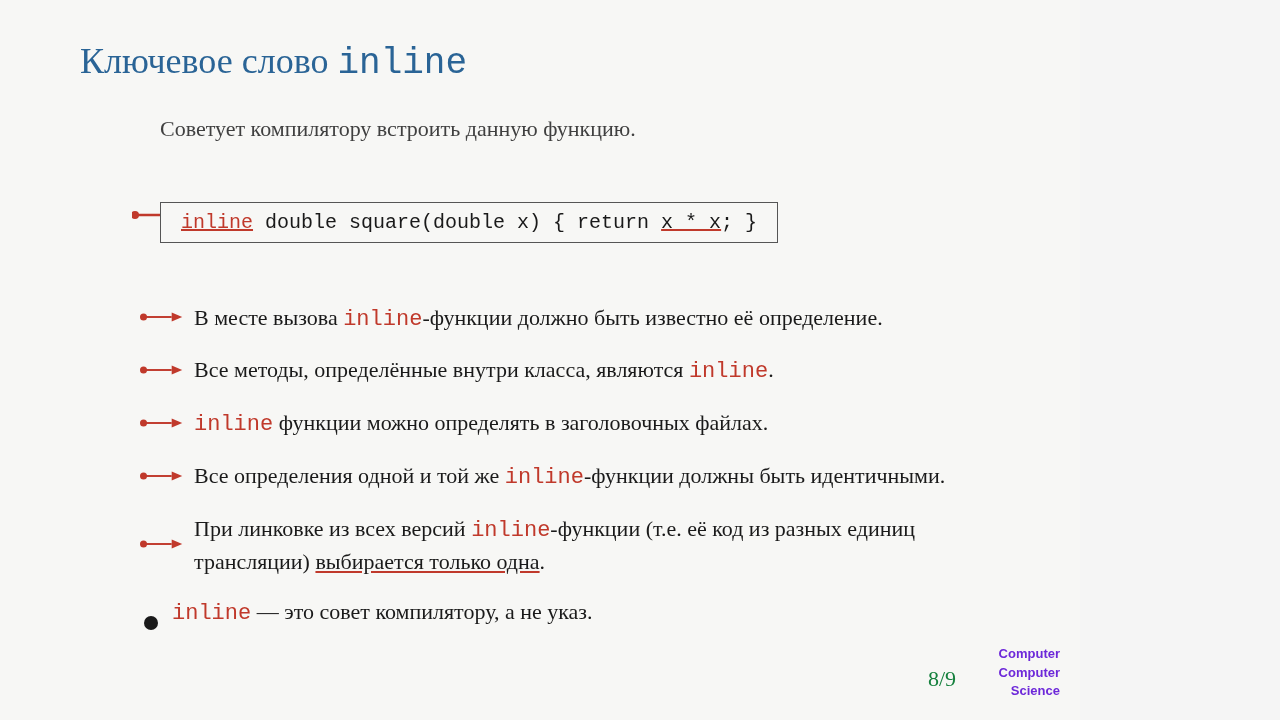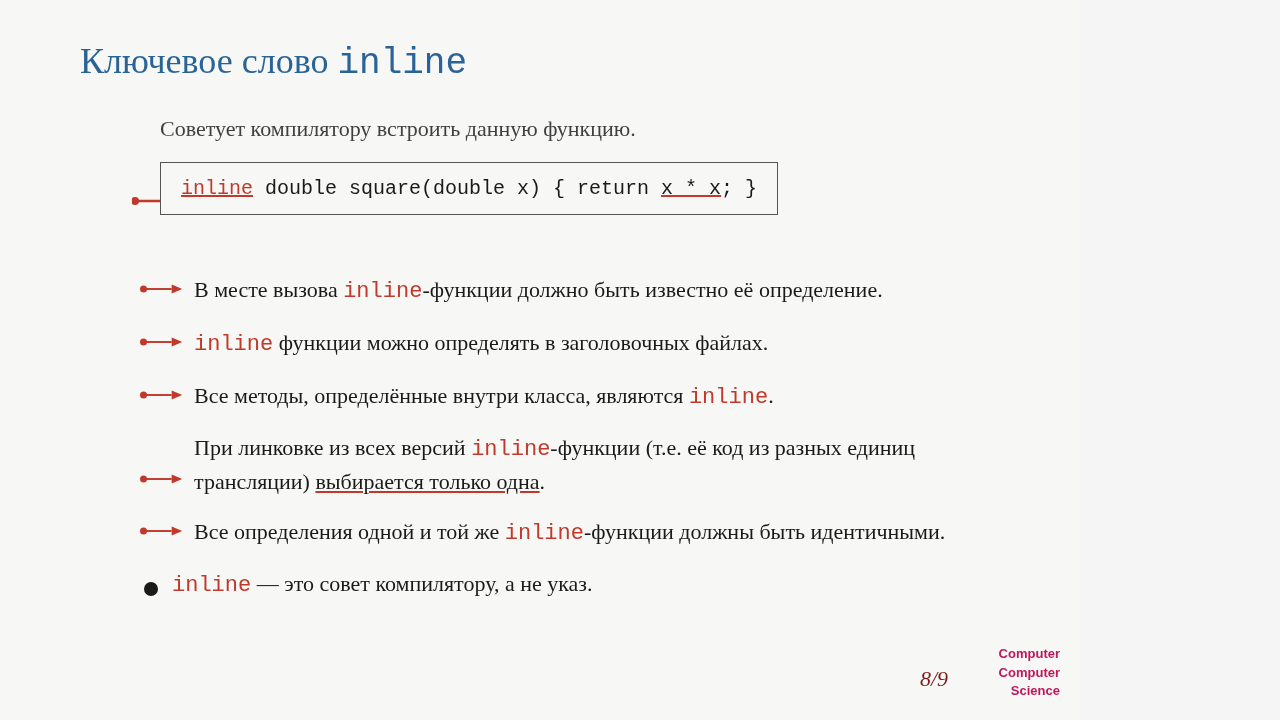--- a/index.html
+++ b/index.html
@@ -40,28 +40,29 @@
     .subtitle {
       font-size: 22px;
       margin-bottom: 20px;
       margin-left: 80px;
       color: #404040;
     }
 
     .code-block {
       border: 1.5px solid #555;
       background: #f7f7f5;
-      padding: 14px 20px;
+      padding: 8px 20px;
       font-family: 'Courier New', monospace;
       font-size: 20px;
       color: #1a1a1a;
       margin-bottom: 30px;
       margin-left: 60px;
       display: inline-block;
       position: relative;
+      margin-top: 40px;
     }
 
     .code-arrow {
       position: absolute;
       left: 32px;
       top: 50%;
       transform: translateY(-50%);
     }
 
     .code-wrapper {
@@ -88,21 +89,21 @@
       text-decoration-style: solid;
     }
 
     .bullet-list {
       list-style: none;
       margin-left: 60px;
     }
 
     .bullet-item {
       display: flex;
-      align-items: flex-end;
+      align-items: center;
       margin-bottom: 18px;
       font-size: 22px;
       line-height: 1.45;
     }
 
     .bullet-icon {
       flex-shrink: 0;
       width: 44px;
       margin-right: 10px;
       margin-top: 3px;
@@ -119,52 +120,51 @@
       height: 14px;
       background: #1a1a1a;
       border-radius: 50%;
       margin-right: 14px;
       margin-top: 7px;
       margin-left: 24px;
     }
 
     .sub-item {
       display: flex;
-      align-items: center;
+      align-items: flex-end;
       margin-bottom: 8px;
       font-size: 22px;
       line-height: 1.45;
       margin-left: 40px;
     }
 
     .page-number {
       position: absolute;
       bottom: 28px;
-      right: 132px;
-      font-size: 22px;
-      color: #7f1d1d;
+      right: 124px;
+      font-size: 22px;
+      color: #15803d;
       font-family: Georgia, serif;
-      font-style: italic;
     }
 
     .csc-logo {
       position: absolute;
       bottom: 20px;
       right: 20px;
       text-align: right;
       color: #8a8a8a;
       font-size: 12px;
       font-family: Arial, sans-serif;
       line-height: 1.4;
     }
 
     .csc-logo .csc-main {
       font-weight: bold;
       font-size: 13px;
-      color: #be185d;
+      color: #6d28d9;
     }
   </style>
 </head>
 <body>
 
 <div class="slide">
 
   <h1 class="title">
     <span>Ключевое слово </span><span class="title-keyword">inline</span>
   </h1>
@@ -202,60 +202,60 @@
 
     <li class="bullet-item">
       <span class="bullet-icon">
         <svg viewBox="0 0 50 20">
           <circle cx="4" cy="10" r="4" fill="#c0392b"></circle>
           <line x1="4" y1="10" x2="36" y2="10" stroke="#c0392b" stroke-width="2.2"></line>
           <polygon points="36,5 48,10 36,15" fill="#c0392b"></polygon>
         </svg>
       </span>
       <span>
+        Все методы, определённые внутри класса, являются <span class="kw-mono">inline</span>.
+      </span>
+    </li>
+
+    <li class="bullet-item">
+      <span class="bullet-icon">
+        <svg viewBox="0 0 50 20">
+          <circle cx="4" cy="10" r="4" fill="#c0392b"></circle>
+          <line x1="4" y1="10" x2="36" y2="10" stroke="#c0392b" stroke-width="2.2"></line>
+          <polygon points="36,5 48,10 36,15" fill="#c0392b"></polygon>
+        </svg>
+      </span>
+      <span>
         <span class="kw-mono">inline</span> функции можно определять в заголовочных файлах.
       </span>
     </li>
 
     <li class="bullet-item">
       <span class="bullet-icon">
         <svg viewBox="0 0 50 20">
           <circle cx="4" cy="10" r="4" fill="#c0392b"></circle>
           <line x1="4" y1="10" x2="36" y2="10" stroke="#c0392b" stroke-width="2.2"></line>
           <polygon points="36,5 48,10 36,15" fill="#c0392b"></polygon>
         </svg>
       </span>
       <span>
-        Все методы, определённые внутри класса, являются <span class="kw-mono">inline</span>.
+        Все определения одной и той же <span class="kw-mono">inline</span>-функции должны быть идентичными.
       </span>
     </li>
 
     <li class="bullet-item">
       <span class="bullet-icon">
         <svg viewBox="0 0 50 20">
           <circle cx="4" cy="10" r="4" fill="#c0392b"></circle>
           <line x1="4" y1="10" x2="36" y2="10" stroke="#c0392b" stroke-width="2.2"></line>
           <polygon points="36,5 48,10 36,15" fill="#c0392b"></polygon>
         </svg>
       </span>
       <span>
         При линковке из всех версий <span class="kw-mono">inline</span>-функции (т.е. её код из разных единиц трансляции) <span style="text-decoration: underline; text-decoration-color: #c0392b;">выбирается только одна</span>.
-      </span>
-    </li>
-
-    <li class="bullet-item">
-      <span class="bullet-icon">
-        <svg viewBox="0 0 50 20">
-          <circle cx="4" cy="10" r="4" fill="#c0392b"></circle>
-          <line x1="4" y1="10" x2="36" y2="10" stroke="#c0392b" stroke-width="2.2"></line>
-          <polygon points="36,5 48,10 36,15" fill="#c0392b"></polygon>
-        </svg>
-      </span>
-      <span>
-        Все определения одной и той же <span class="kw-mono">inline</span>-функции должны быть идентичными.
       </span>
     </li>
 
   </ul>
 
   <div class="sub-item">
     <span class="bullet-dot"></span>
     <span>
       <span class="kw-mono">inline</span> — это совет компилятору, а не указ.
     </span>

